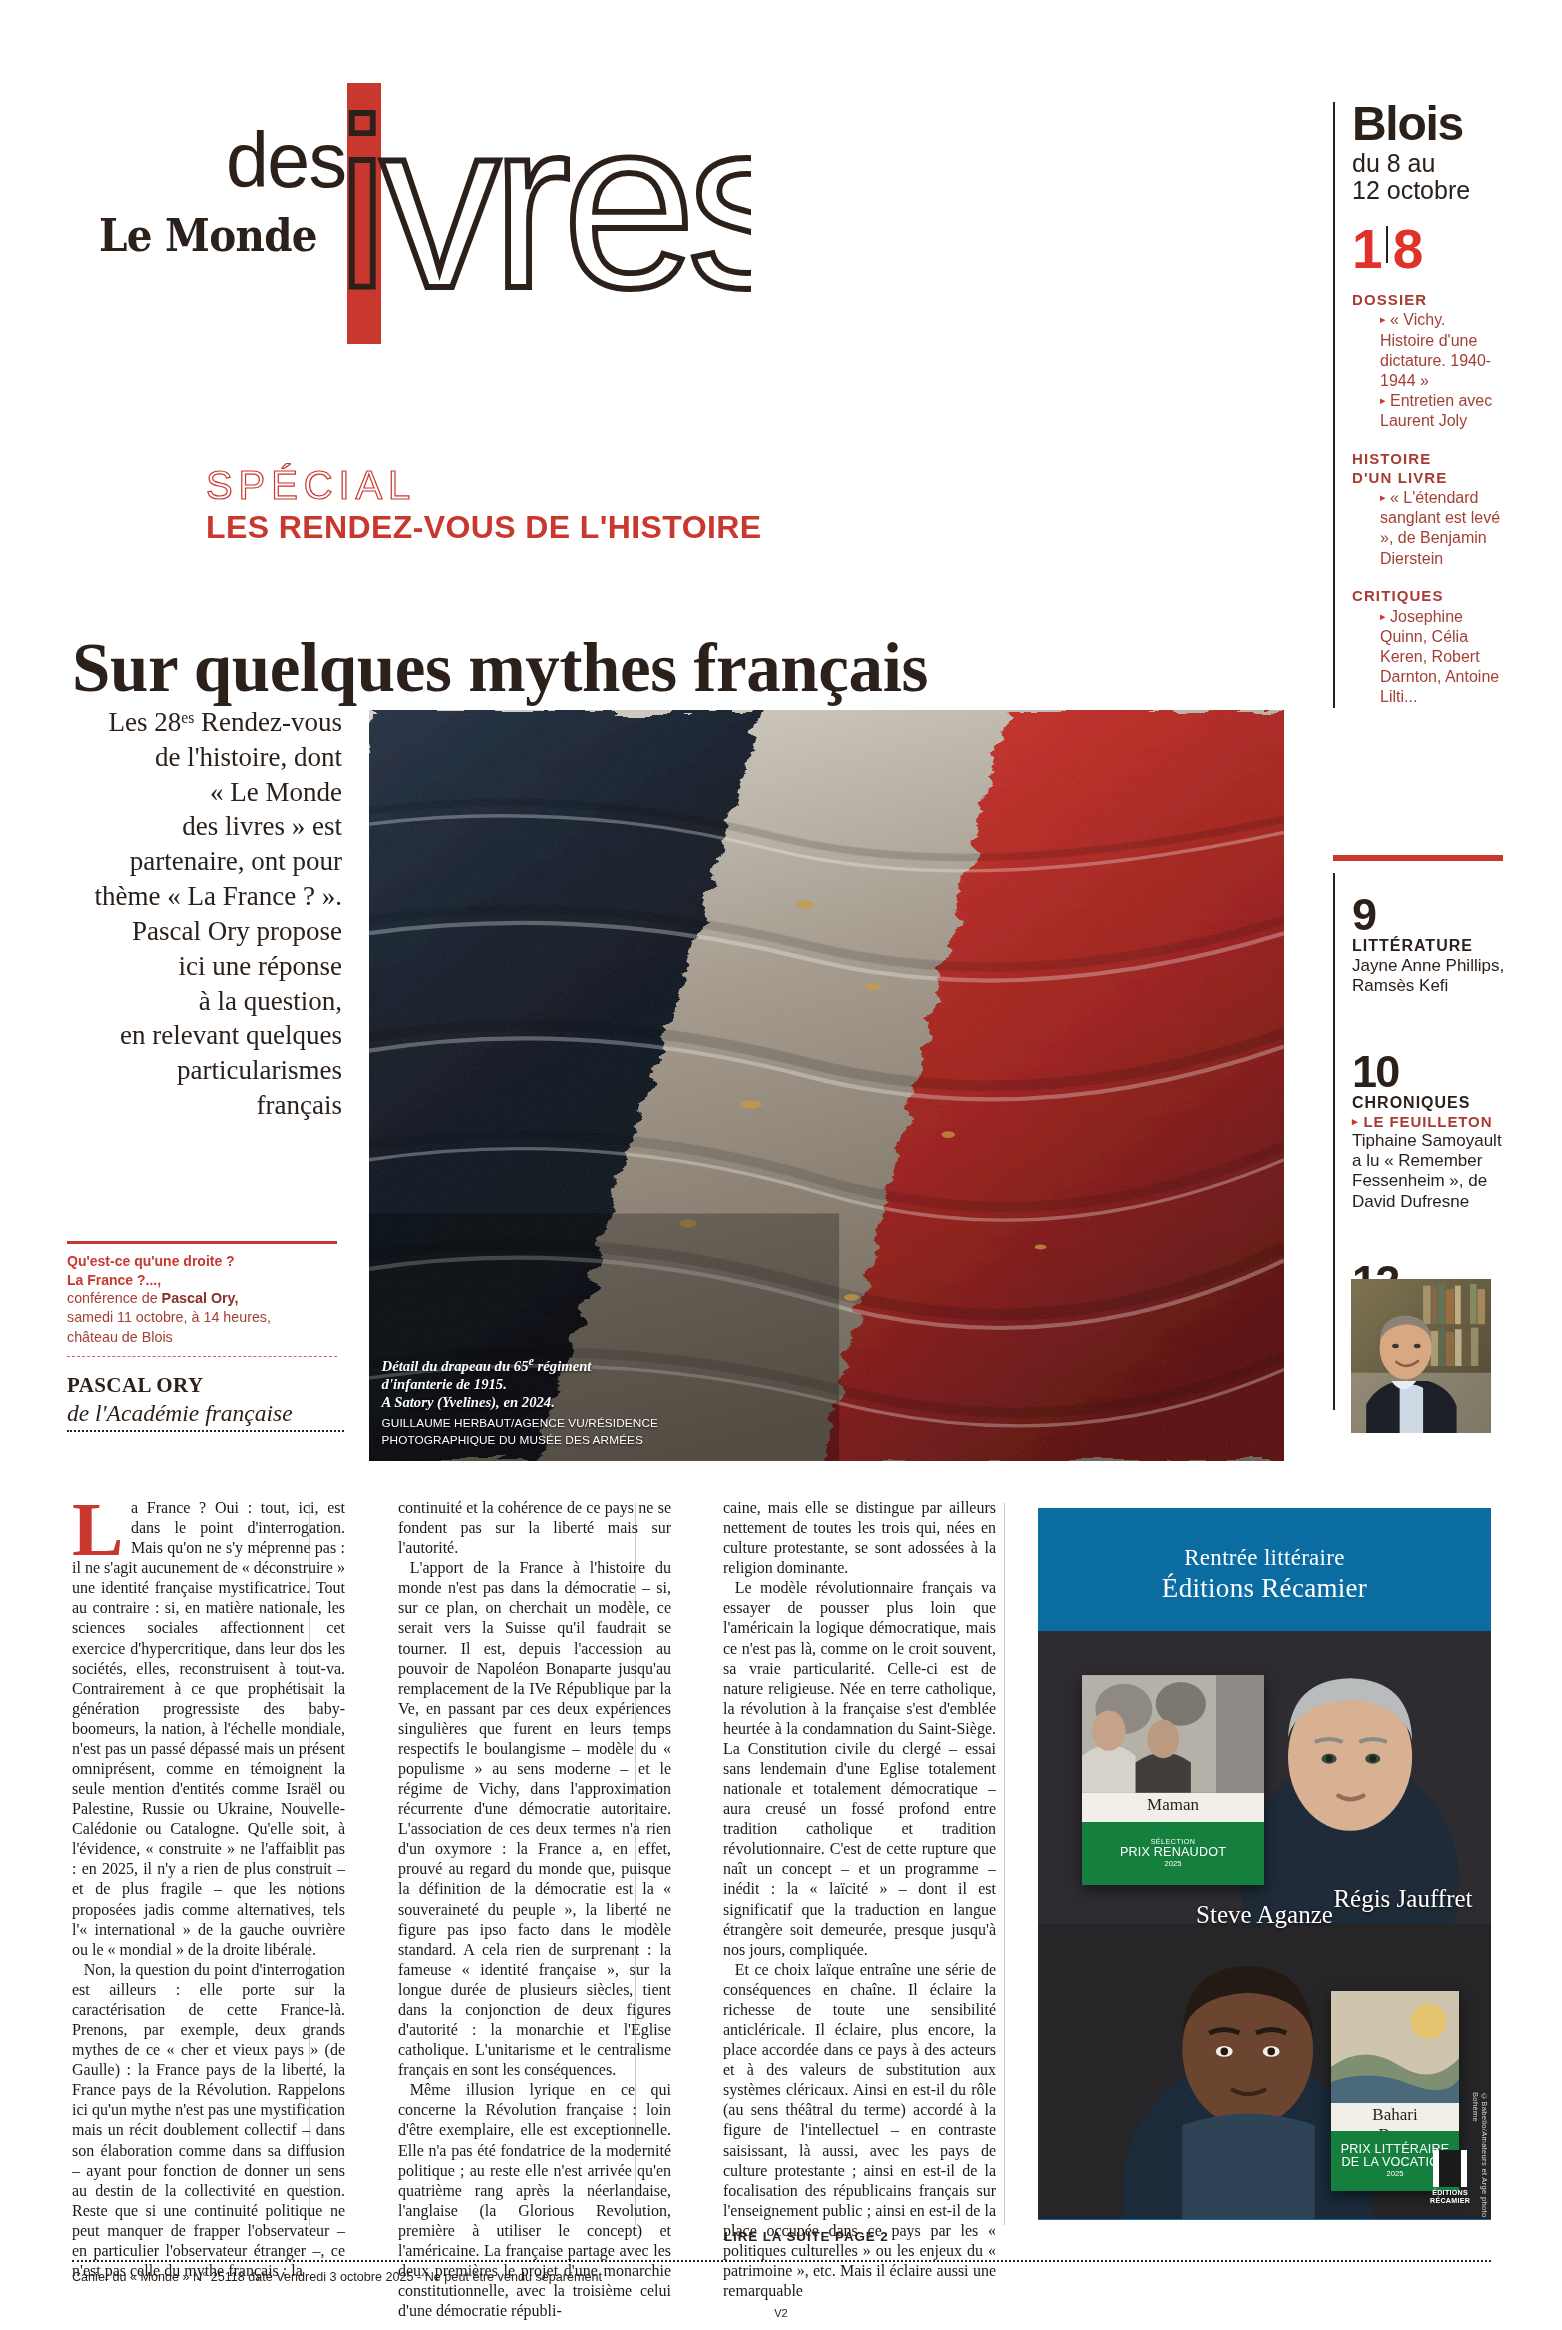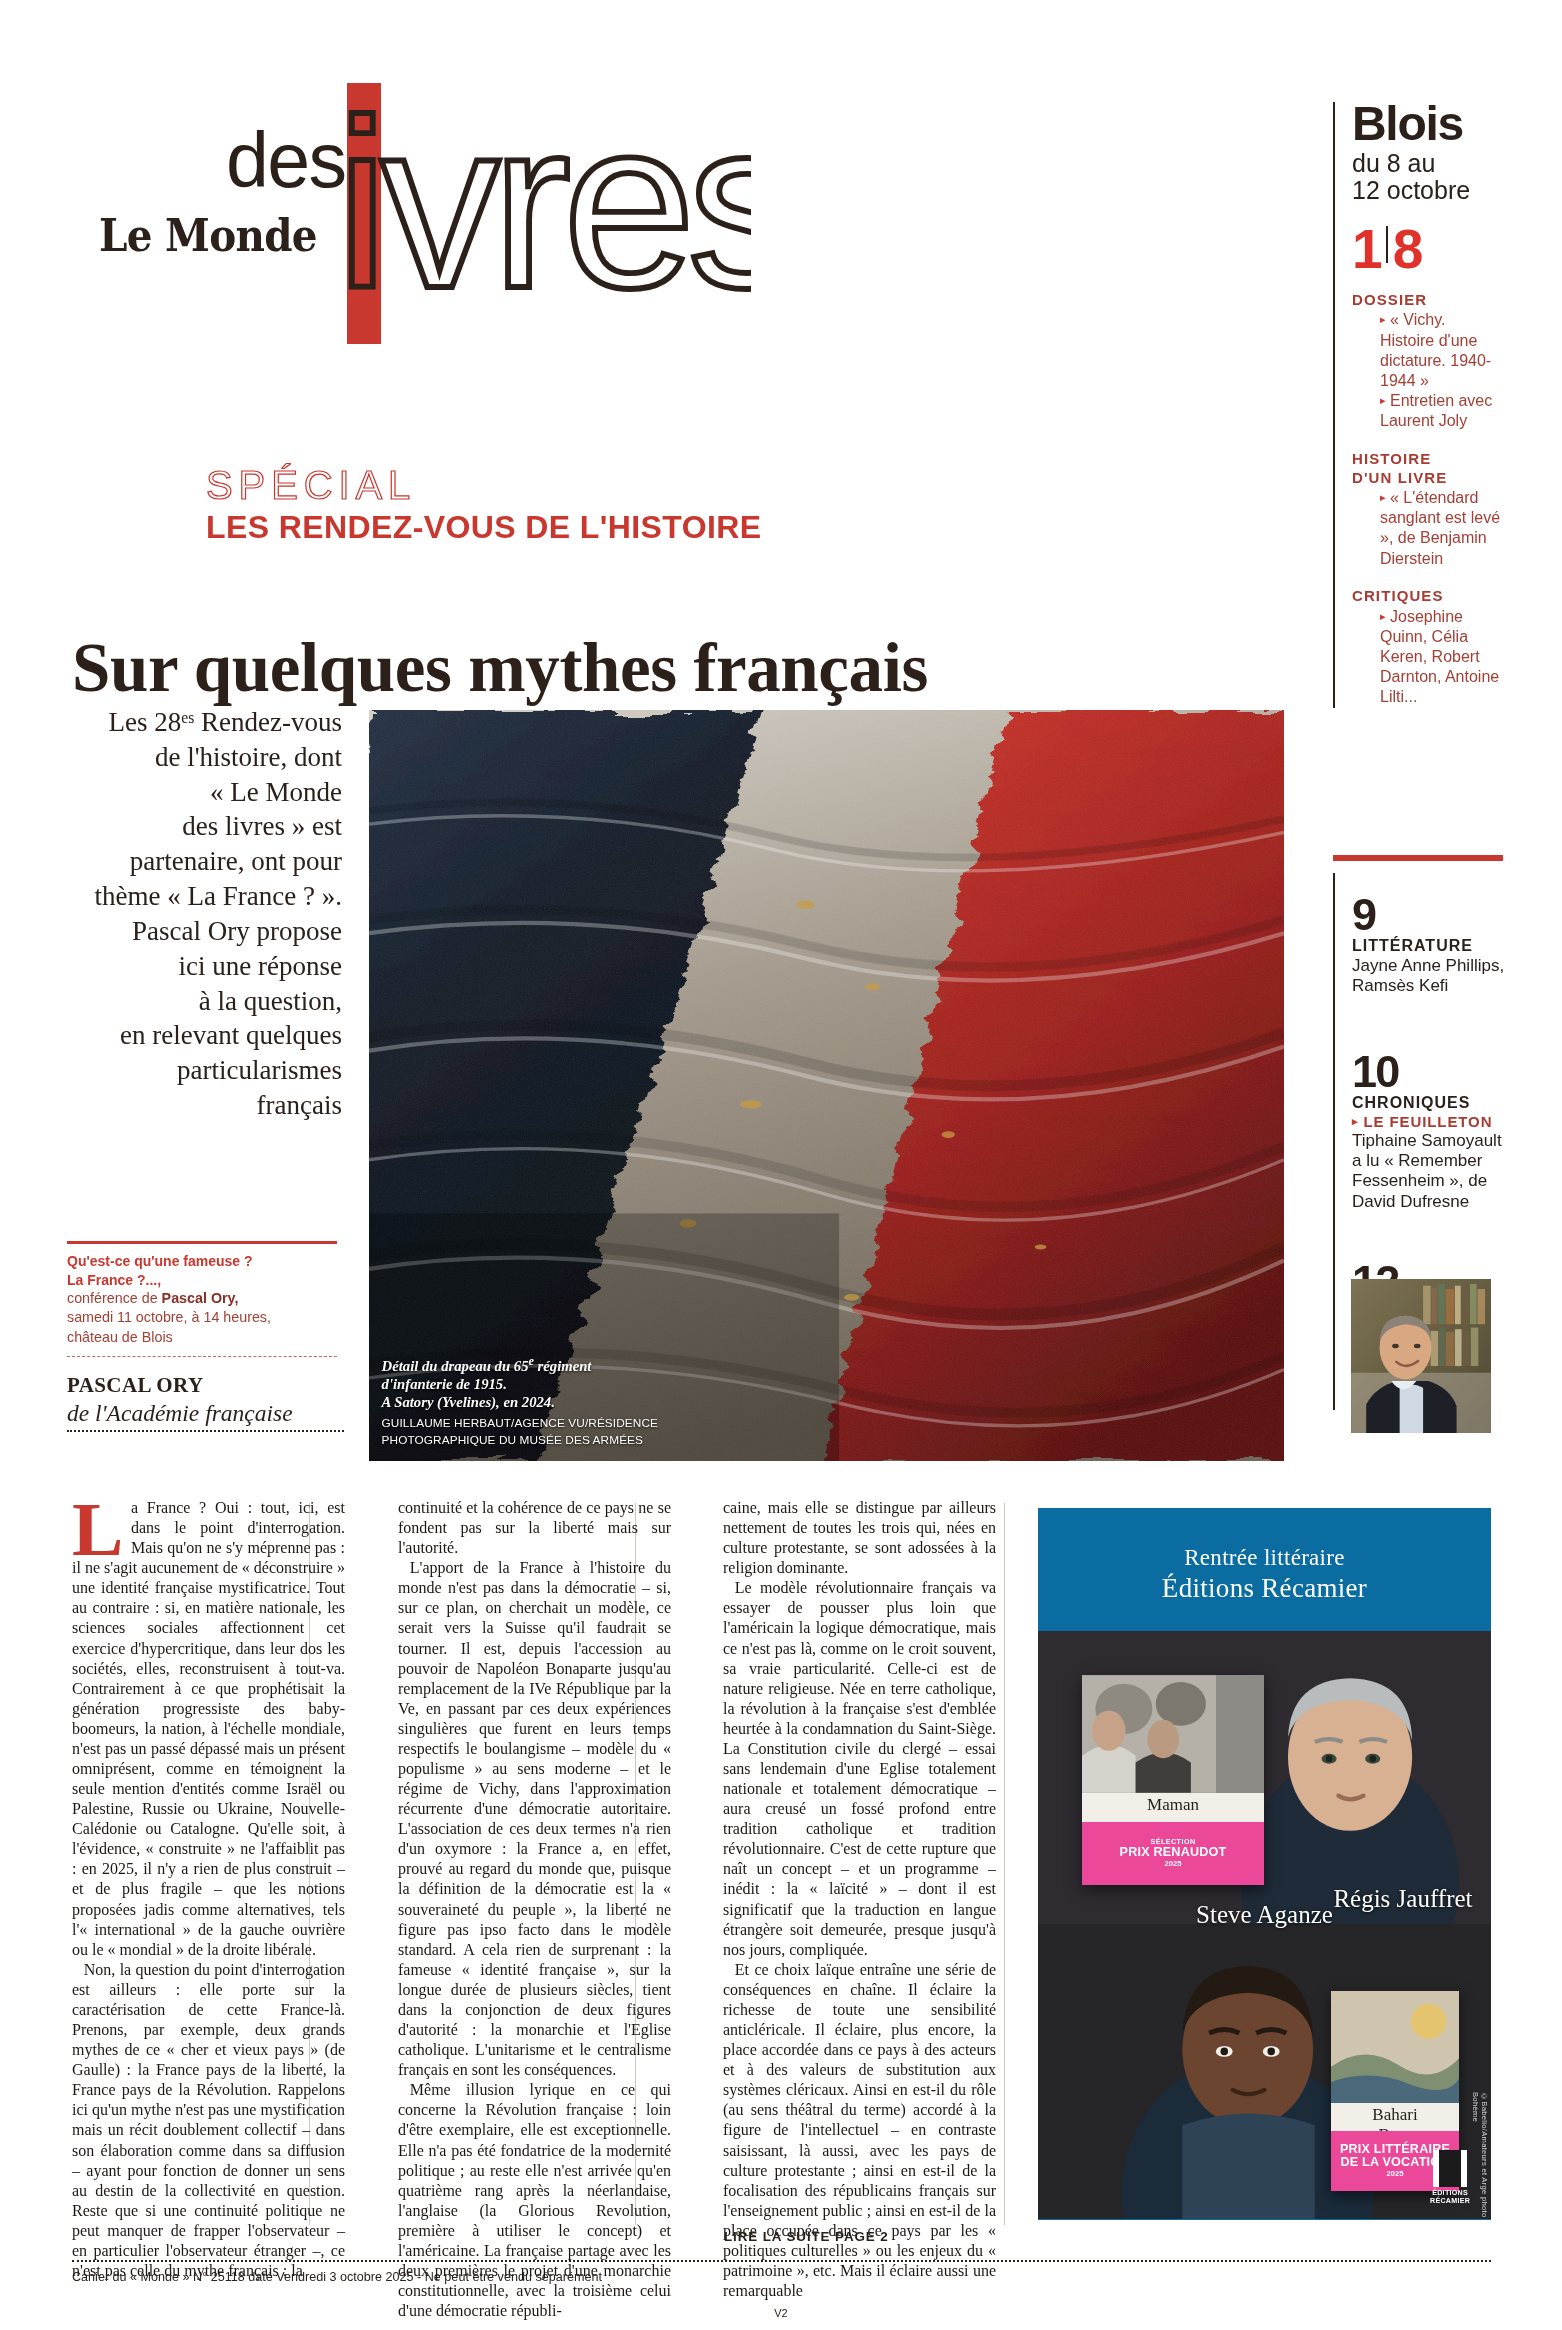--- a/index.html
+++ b/index.html
@@ -223,23 +223,23 @@
   .book{position:absolute;background:#f2efe9;box-shadow:0 5px 13.4px rgba(0,0,0,.55);}
   .book .bimg{position:absolute;left:0;top:0;right:0;height:56%;overflow:hidden;background:#8e8b86;}
   .book .btitle{
     position:absolute;left:0;right:0;top:57%;text-align:center;
     font-family:"Liberation Serif", serif;font-size:17px;color:#231f1c;
   }
   .book .bauth{
     position:absolute;left:0;right:0;top:69%;text-align:center;font-size:7.6px;color:#555;
   }
   .band{
-    position:absolute;left:0;right:0;bottom:0;height:30%;background:#ec4899;color:#fff;
+    position:absolute;left:0;right:0;bottom:0;height:30%;background:#15803d;color:#fff;
     display:flex;flex-direction:column;align-items:center;justify-content:center;
-    font-weight:bold;line-height:1.08;text-align:center;
+    font-weight:normal;line-height:1.08;text-align:center;
   }
   .band .b1{font-size:7.1px;letter-spacing:0.5px;}
   .band .b2{font-size:12.6px;letter-spacing:0.2px;}
   .band .b3{font-size:7.6px;}
   .recamier-logo{
     position:absolute;right:13.4px;bottom:13.4px;width:55px;text-align:center;color:#fff;
   }
   .recamier-logo .blk{width:34px;height:37px;background:#1b1b1b;margin:0 auto;
     border-left:6.7px solid #fff;border-right:6.7px solid #fff;box-sizing:border-box;}
   .recamier-logo .tx{font-size:7.1px;font-weight:bold;line-height:1.15;margin-top:2.5px;letter-spacing:0.3px;}
@@ -388,21 +388,21 @@
     ici une réponse<br>
     à la question,<br>
     en relevant quelques<br>
     particularismes<br>
     français
   </div>
 
   <div class="confbox">
     <div class="conf-rule"></div>
     <div class="conf-bold">
-      <span>Qu'est-ce qu'une fameuse ?</span><br>
+      <span>Qu'est-ce qu'une droite ?</span><br>
       <span>La France ?...,</span>
     </div>
     <div class="conf-reg">
       <span>conférence de </span><b>Pascal Ory,</b><br>
       samedi 11 octobre, à 14 heures,<br>château de Blois
     </div>
     <div class="conf-dash"></div>
   </div>
 
   <div class="byline">

